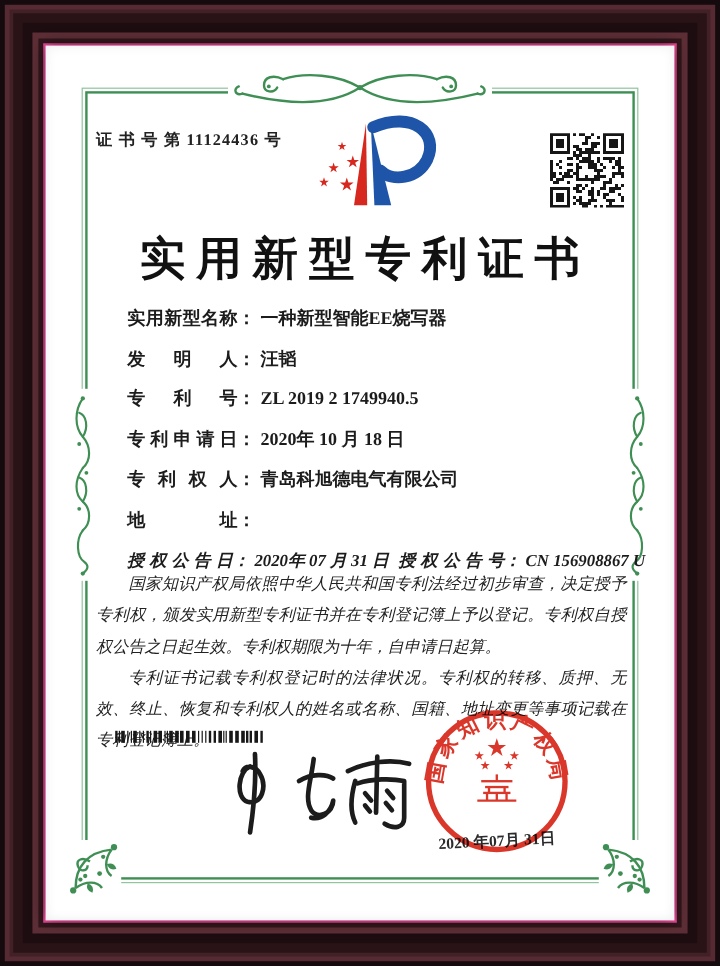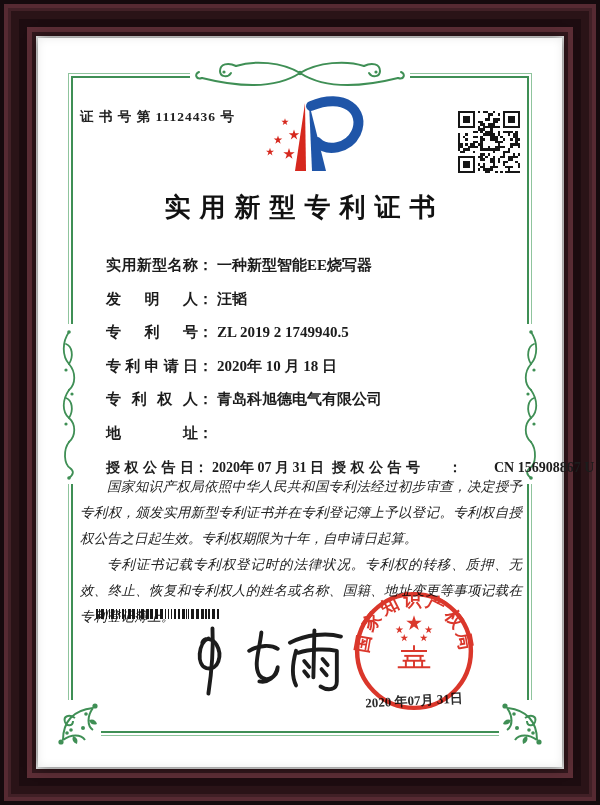--- a/index.html
+++ b/index.html
@@ -1,19 +1,19 @@
 <!DOCTYPE html>
 <html><head>
 <meta charset="utf-8">
 <style>
   html,body{margin:0;padding:0;}
   body{width:600px;height:805px;overflow:hidden;background:#2b151a;font-family:"Liberation Serif",serif;}
 
   
-  .frame{position:relative;width:600px;height:805px;background:#e5e5e5;
+  .frame{position:relative;width:600px;height:805px;background:#ec4899;
     box-shadow: inset 0 0 0 4px #150a0d,
                 inset 0 0 0 8px #562a32,
                 inset 0 0 0 11px #412026,
                 inset 0 0 0 19px #2a1317,
                 inset 0 0 0 27px #1d0c10,
                 inset 0 0 0 32px #5d2e36,
                 inset 0 0 0 36px #32171c;}
   .paper{position:absolute;left:38px;top:38px;width:524px;height:729px;background:#ffffff;
     box-shadow:0 0 12px rgba(0,0,0,.55), inset 0 0 10px rgba(0,0,0,.08);}
 
@@ -25,32 +25,32 @@
   .orn-left{left:-11px;top:250px;width:22px;height:160px;}
   .orn-right{right:-11px;top:250px;width:22px;height:160px;}
   .orn-bl{left:-16px;bottom:-13px;width:48px;height:48px;}
   .orn-br{right:-16px;bottom:-13px;width:48px;height:48px;transform:scaleX(-1);}
 
   
   .cert-no{position:absolute;left:42px;top:70px;font-size:13.5px;font-weight:bold;color:#222;letter-spacing:1px;}
   .logo{position:absolute;left:210px;top:55px;width:130px;height:82px;}
   .qr{position:absolute;left:420px;top:73px;width:62px;height:62px;}
   .title{position:absolute;left:0;right:0;top:152px;margin:0;text-align:center;
-    font-size:26px;font-weight:bold;color:#111;letter-spacing:9px;padding-left:9px;}
+    font-size:38px;font-weight:bold;color:#111;letter-spacing:9px;padding-left:9px;}
 
   
   .fields{position:absolute;left:68px;top:214px;width:435px;color:#1c1c1c;font-size:15px;font-weight:bold;}
   .frow{display:flex;align-items:baseline;height:33.5px;padding-top:4px;box-sizing:border-box;}
   .flabel{flex:0 0 92px;width:92px;text-align:justify;text-align-last:justify;text-justify:inter-character;}
   .fcolon{flex:0 0 auto;margin-right:4px;}
   .fvalue{white-space:nowrap;text-align:center;}
   .grant-row{display:flex;align-items:baseline;padding-top:6px;font-size:14px;}
   .grant-row .flabel{flex:0 0 88px;width:88px;}
-  .gpair{display:flex;align-items:baseline;}
-  .gpair+.gpair{margin-left:8px;gap:28px;}
+  .gpair{display:flex;align-items:baseline;font-style:italic;}
+  .gpair+.gpair{margin-left:8px;}
 
   
   .body-text{position:absolute;left:42px;top:436px;width:442px;color:#222;
     font-size:13.5px;line-height:26px;font-style:italic;text-align:justify;}
   .body-text p{margin:0;text-indent:2em;}
 
   
   .barcode{position:absolute;left:58px;top:571px;width:140px;height:10px;display:flex;align-items:stretch;}
   .barcode span{background:#181818;display:block;}
   .signer{position:absolute;left:58px;top:608px;font-family:"Liberation Sans",sans-serif;

